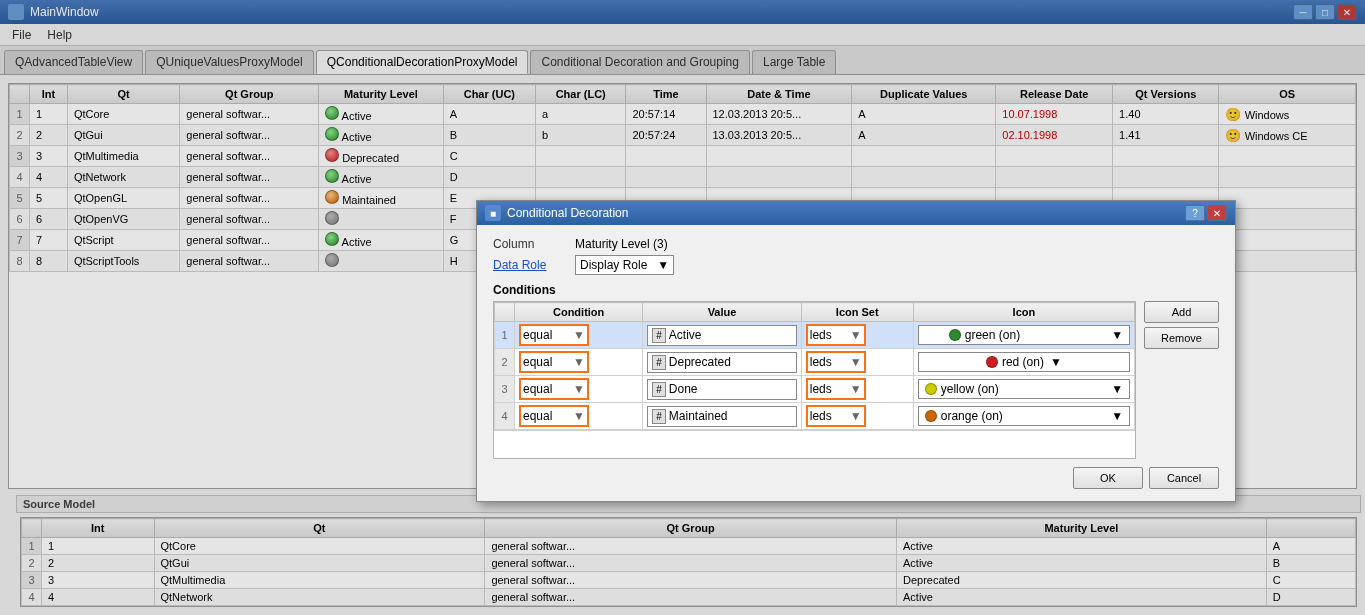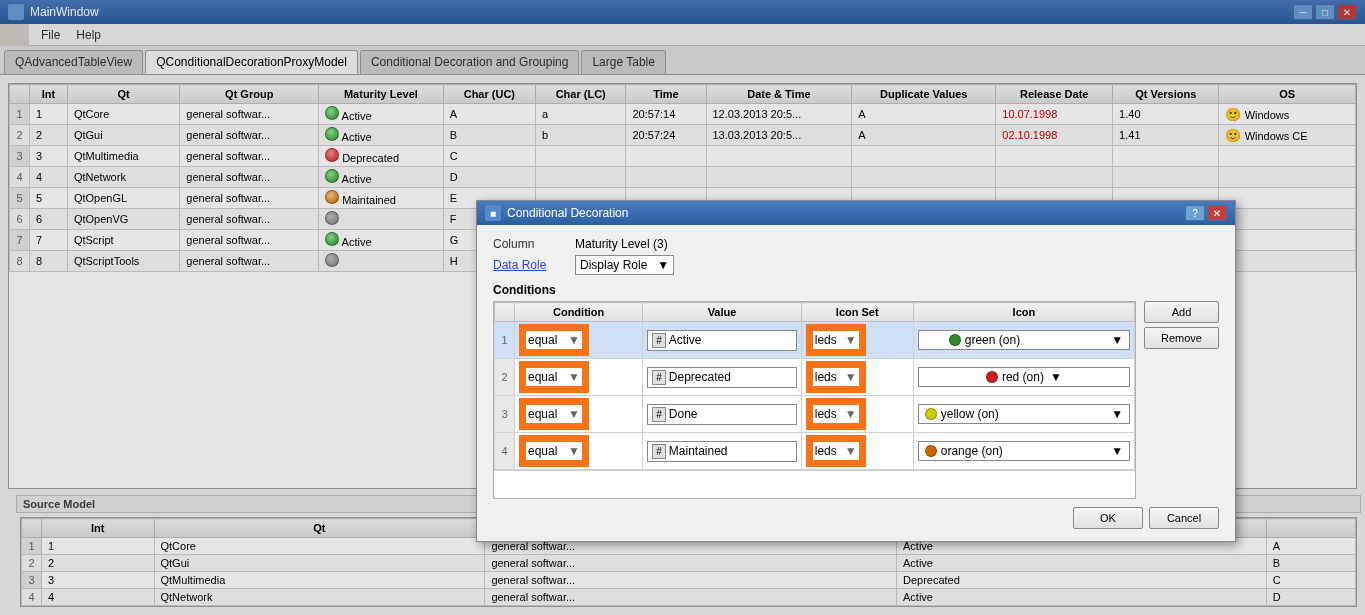--- a/index.html
+++ b/index.html
@@ -26,21 +26,20 @@
     .title-bar-btn.close { background: #c04040; }
 
     
     .menu-bar {
       background: #f0f0f0;
       border-bottom: 1px solid #c0c0c0;
       height: 22px;
       display: flex;
       align-items: center;
       padding: 0 4px;
-      margin-left: 29px;
     }
     .menu-item { padding: 2px 8px; cursor: pointer; color: #333; }
 
     
     .main-content { background: #f0f0f0; height: calc(615px - 46px); display: flex; flex-direction: column; }
 
     
     .tab-bar {
       display: flex;
       background: #e0e0e0;
@@ -155,21 +154,21 @@
       background: linear-gradient(to bottom, #f0f0f0, #e0e0e0);
       border: 1px solid #c0c0c0;
       padding: 3px 8px;
       text-align: center;
       font-size: 11px;
       font-weight: bold;
     }
     .cond-table td { border: 1px solid #d0d0d0; padding: 2px 4px; font-size: 11px; }
     .cond-row-num { background: #e8e8e8; text-align: center; width: 20px; color: #666; }
     .select-field {
-      border: 7px solid #f97316; background: white;
+      border: 2px solid #f97316; background: white;
       padding: 2px 2px; font-size: 11px; cursor: pointer;
       display: inline-flex; align-items: center; justify-content: space-between;
       min-width: 70px;
     }
     .select-field .arrow { color: #666; margin-left: 4px; }
     .value-field {
       border: 1px solid #888; background: white; padding: 2px 4px; font-size: 11px;
       display: inline-flex; align-items: center; width: 100%;
     }
     .value-btn { border: 1px solid #888; background: #e0e0e0; padding: 1px 3px; font-size: 10px; cursor: pointer; margin-right: 3px; }
@@ -202,20 +201,21 @@
 
 <div class="menu-bar">
   <span class="menu-item">File</span>
   <span class="menu-item">Help</span>
 </div>
 
 <div class="main-content">
 
   <div class="tab-bar">
     <div class="tab">QAdvancedTableView</div>
+    <div class="tab">QUniqueValuesProxyModel</div>
     <div class="tab active">QConditionalDecorationProxyModel</div>
     <div class="tab">Conditional Decoration and Grouping</div>
     <div class="tab">Large Table</div>
   </div>
 
   <div style="flex:1; overflow:hidden; display:flex; flex-direction:column; margin: 4px 4px 0 4px;">
     <div class="table-area" style="flex:1; position:relative;">
       <table class="data-table">
         <thead>
           <tr>

